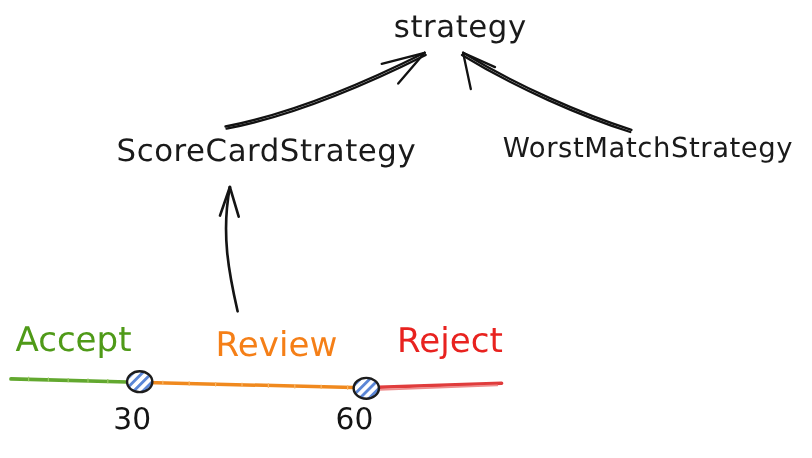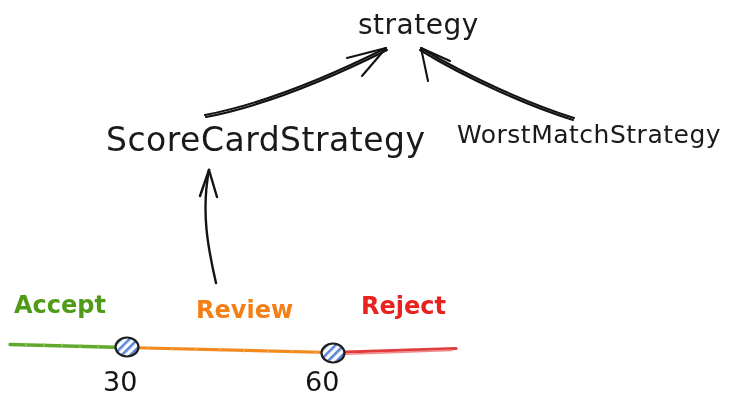--- a/index.html
+++ b/index.html
@@ -35,33 +35,33 @@
     text-align: center;
   }
   #label-strategy {
     left: 358px;
     top: 8px;
     font-size: 28px;
   }
   #label-scorecard {
     left: 106px;
     top: 120px;
-    font-size: 33px;
+    font-size: 28px;
   }
   #label-worstmatch {
     left: 457px;
     top: 120px;
     font-size: 25px;
   }
   .band-label {
     position: absolute;
     font-family: "DejaVu Sans", sans-serif;
-    font-size: 24px;
+    font-size: 31px;
     white-space: nowrap;
-    font-weight: 700;
+    font-weight: 400;
   }
   #label-accept {
     left: 14px;
     top: 291px;
   }
   #label-review {
     left: 196px;
     top: 296px;
   }
   #label-reject {

